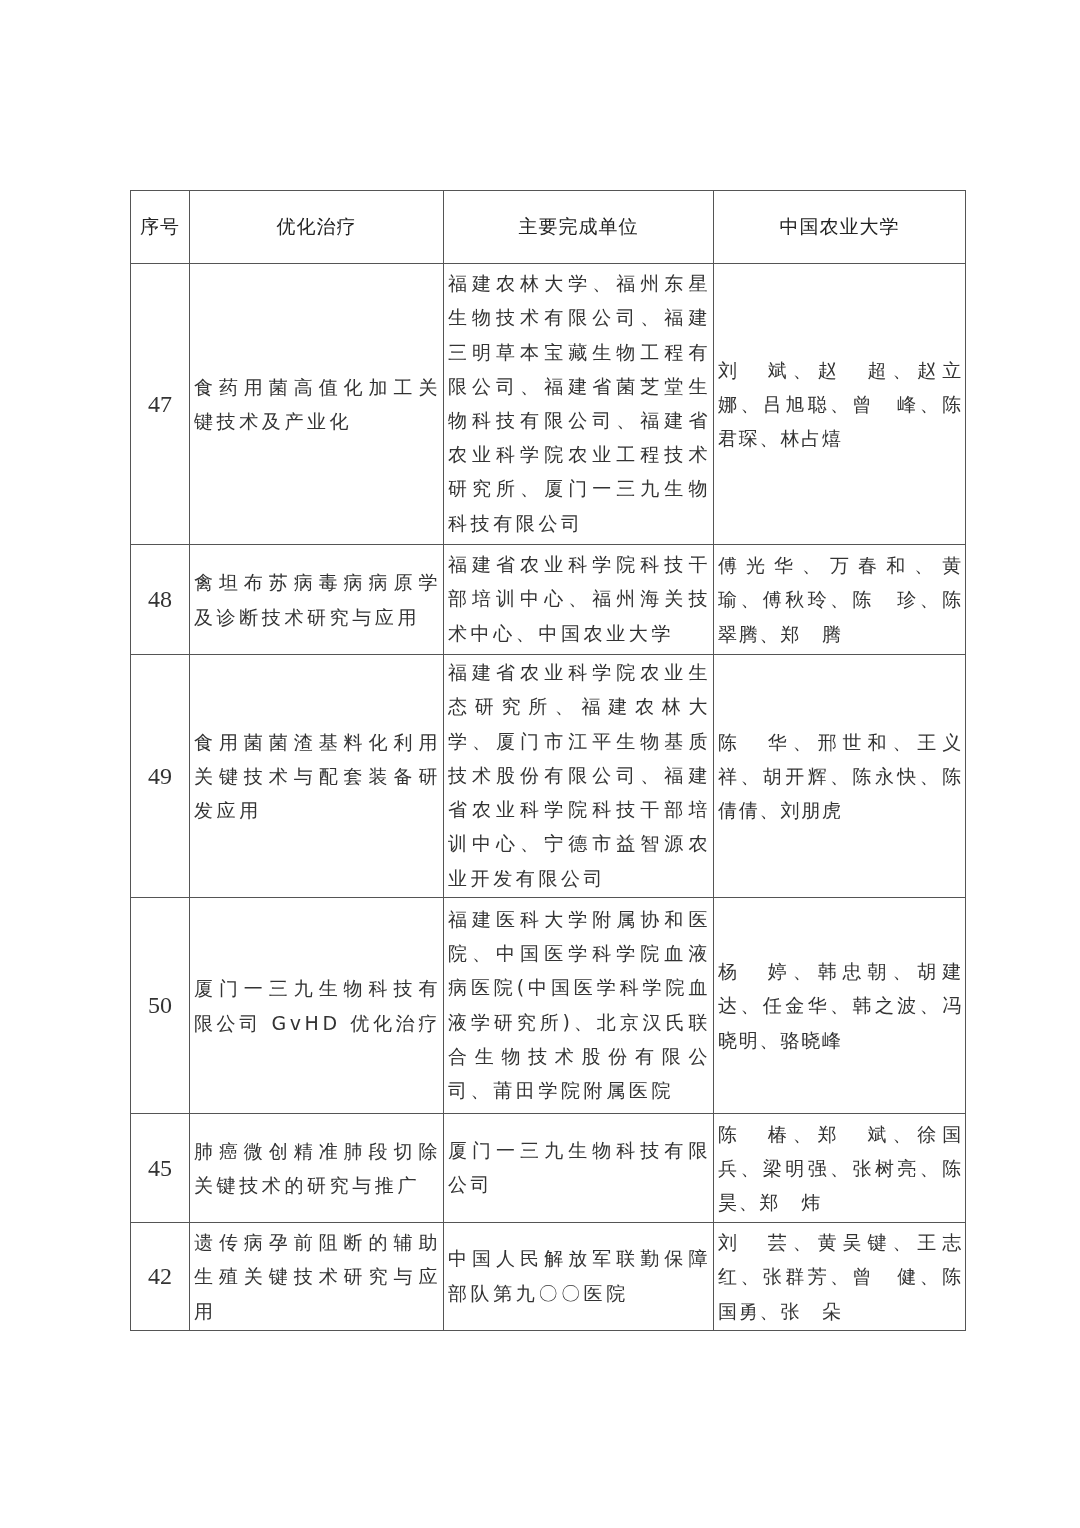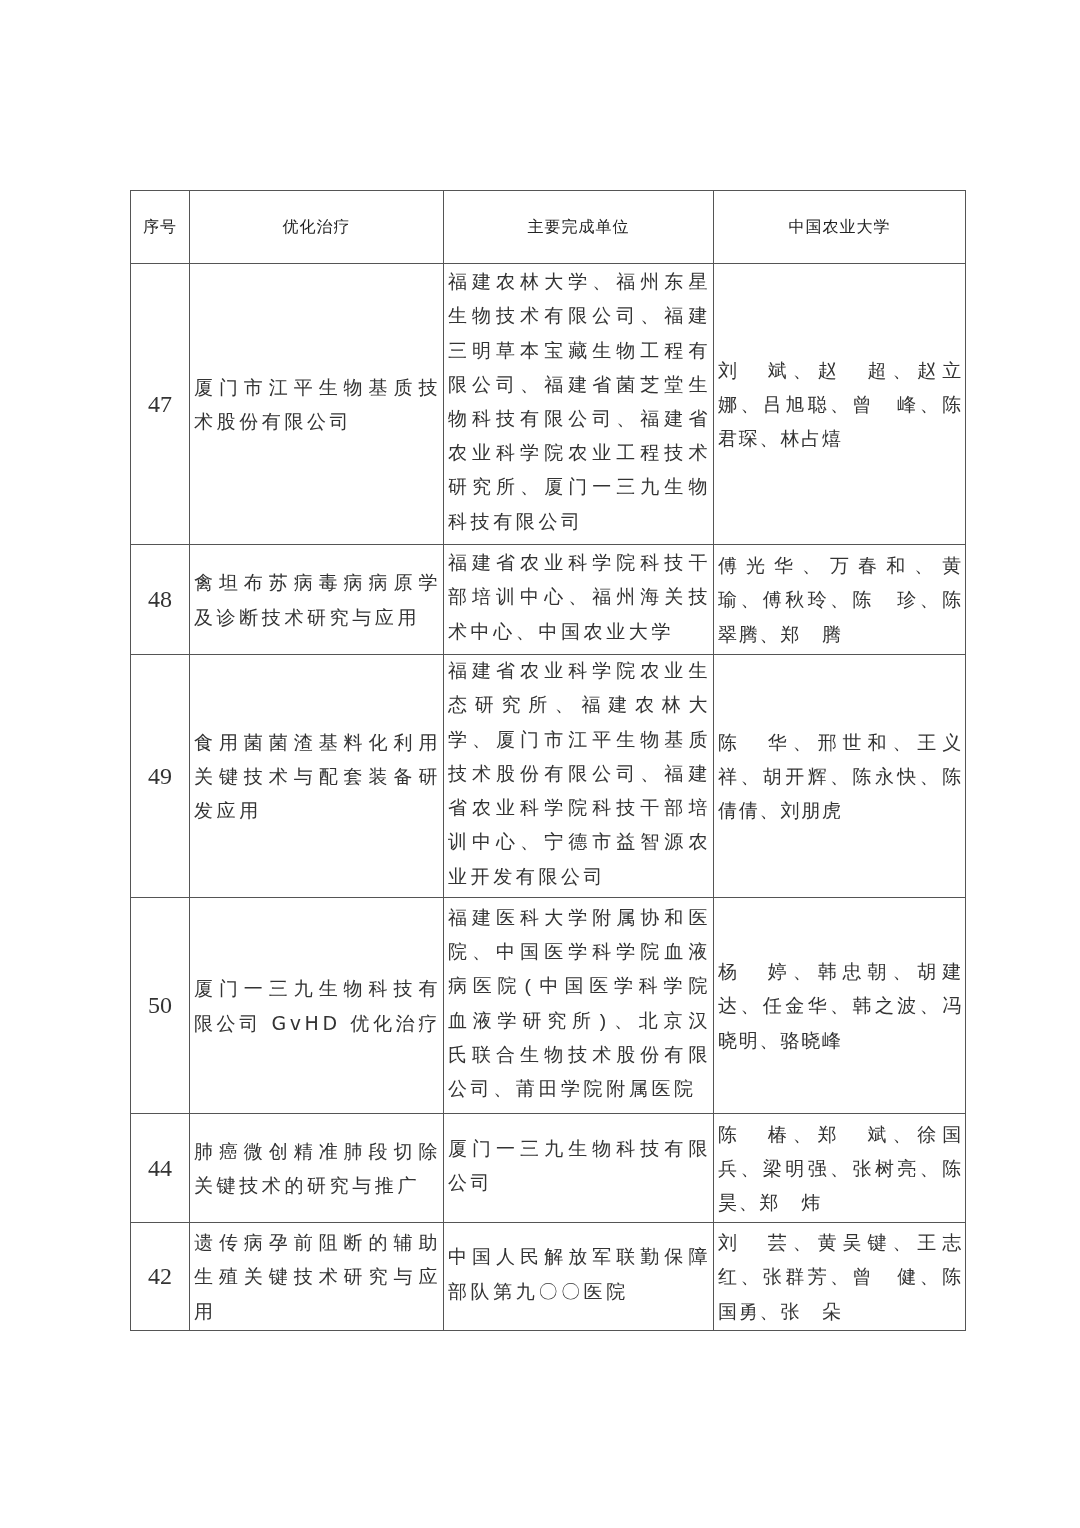--- a/index.html
+++ b/index.html
@@ -36,21 +36,21 @@
     }
     col.c-no { width: 59px; }
     col.c-name { width: 254px; }
     col.c-unit { width: 270px; }
     col.c-person { width: 252px; }
 
     th {
       height: 72px;
       font-family: "DejaVu Sans", "Liberation Sans", sans-serif;
       font-weight: normal;
-      font-size: 16px;
+      font-size: 19px;
       color: #222;
       text-align: center;
       letter-spacing: 1px;
     }
     td.no {
       text-align: center;
       font-family: "Liberation Serif", "DejaVu Serif", serif;
       font-size: 24px;
       color: #333;
     }
@@ -58,21 +58,21 @@
       font-family: "DejaVu Sans", "Liberation Sans", sans-serif;
       font-size: 19px;
       line-height: 34.2px;
       color: #333;
       letter-spacing: 3.6px;
       padding-left: 4px;
       padding-right: 2px;
       word-break: break-all;
       text-align: justify;
     }
-    td.unit .cell-text { padding-top: 0; padding-bottom: 2px; font-family: Liberation Mono, monospace; }
+    td.unit .cell-text { padding-top: 0; padding-bottom: 2px; }
     td.persons .cell-text {
       letter-spacing: 1.8px;
       white-space: pre-wrap;
     }
     tr.r47 { height: 281px; }
     tr.r48 { height: 110px; }
     tr.r49 { height: 243px; }
     tr.r50 { height: 216px; }
     tr.r51 { height: 109px; }
     tr.r52 { height: 108px; }
@@ -93,21 +93,21 @@
         <th>序号</th>
         <th>优化治疗</th>
         <th>主要完成单位</th>
         <th>中国农业大学</th>
       </tr>
     </thead>
     <tbody>
       <tr class="r47">
         <td class="no">47</td>
         <td class="name">
-            <div class="cell-text">厦门市江平生物基质技术股份有限公司</div>
+            <div class="cell-text">食药用菌高值化加工关键技术及产业化</div>
           </td>
         <td class="unit">
             <div class="cell-text">福建农林大学、福州东星生物技术有限公司、福建三明草本宝藏生物工程有限公司、福建省菌芝堂生物科技有限公司、福建省农业科学院农业工程技术研究所、厦门一三九生物科技有限公司</div>
           </td>
         <td class="persons">
             <div class="cell-text">刘　斌、赵　超、赵立娜、吕旭聪、曾　峰、陈君琛、林占熺</div>
           </td>
       </tr>
       <tr class="r48">
         <td class="no">48</td>
@@ -139,21 +139,21 @@
             <div class="cell-text">厦门一三九生物科技有限公司 GvHD 优化治疗</div>
           </td>
         <td class="unit">
             <div class="cell-text">福建医科大学附属协和医院、中国医学科学院血液病医院(中国医学科学院血液学研究所)、北京汉氏联合生物技术股份有限公司、莆田学院附属医院</div>
           </td>
         <td class="persons">
             <div class="cell-text">杨　婷、韩忠朝、胡建达、任金华、韩之波、冯晓明、骆晓峰</div>
           </td>
       </tr>
       <tr class="r51">
-        <td class="no">44</td>
+        <td class="no">45</td>
         <td class="name">
             <div class="cell-text">肺癌微创精准肺段切除关键技术的研究与推广</div>
           </td>
         <td class="unit">
             <div class="cell-text">厦门一三九生物科技有限公司</div>
           </td>
         <td class="persons">
             <div class="cell-text">陈　椿、郑　斌、徐国兵、梁明强、张树亮、陈　昊、郑　炜</div>
           </td>
       </tr>

